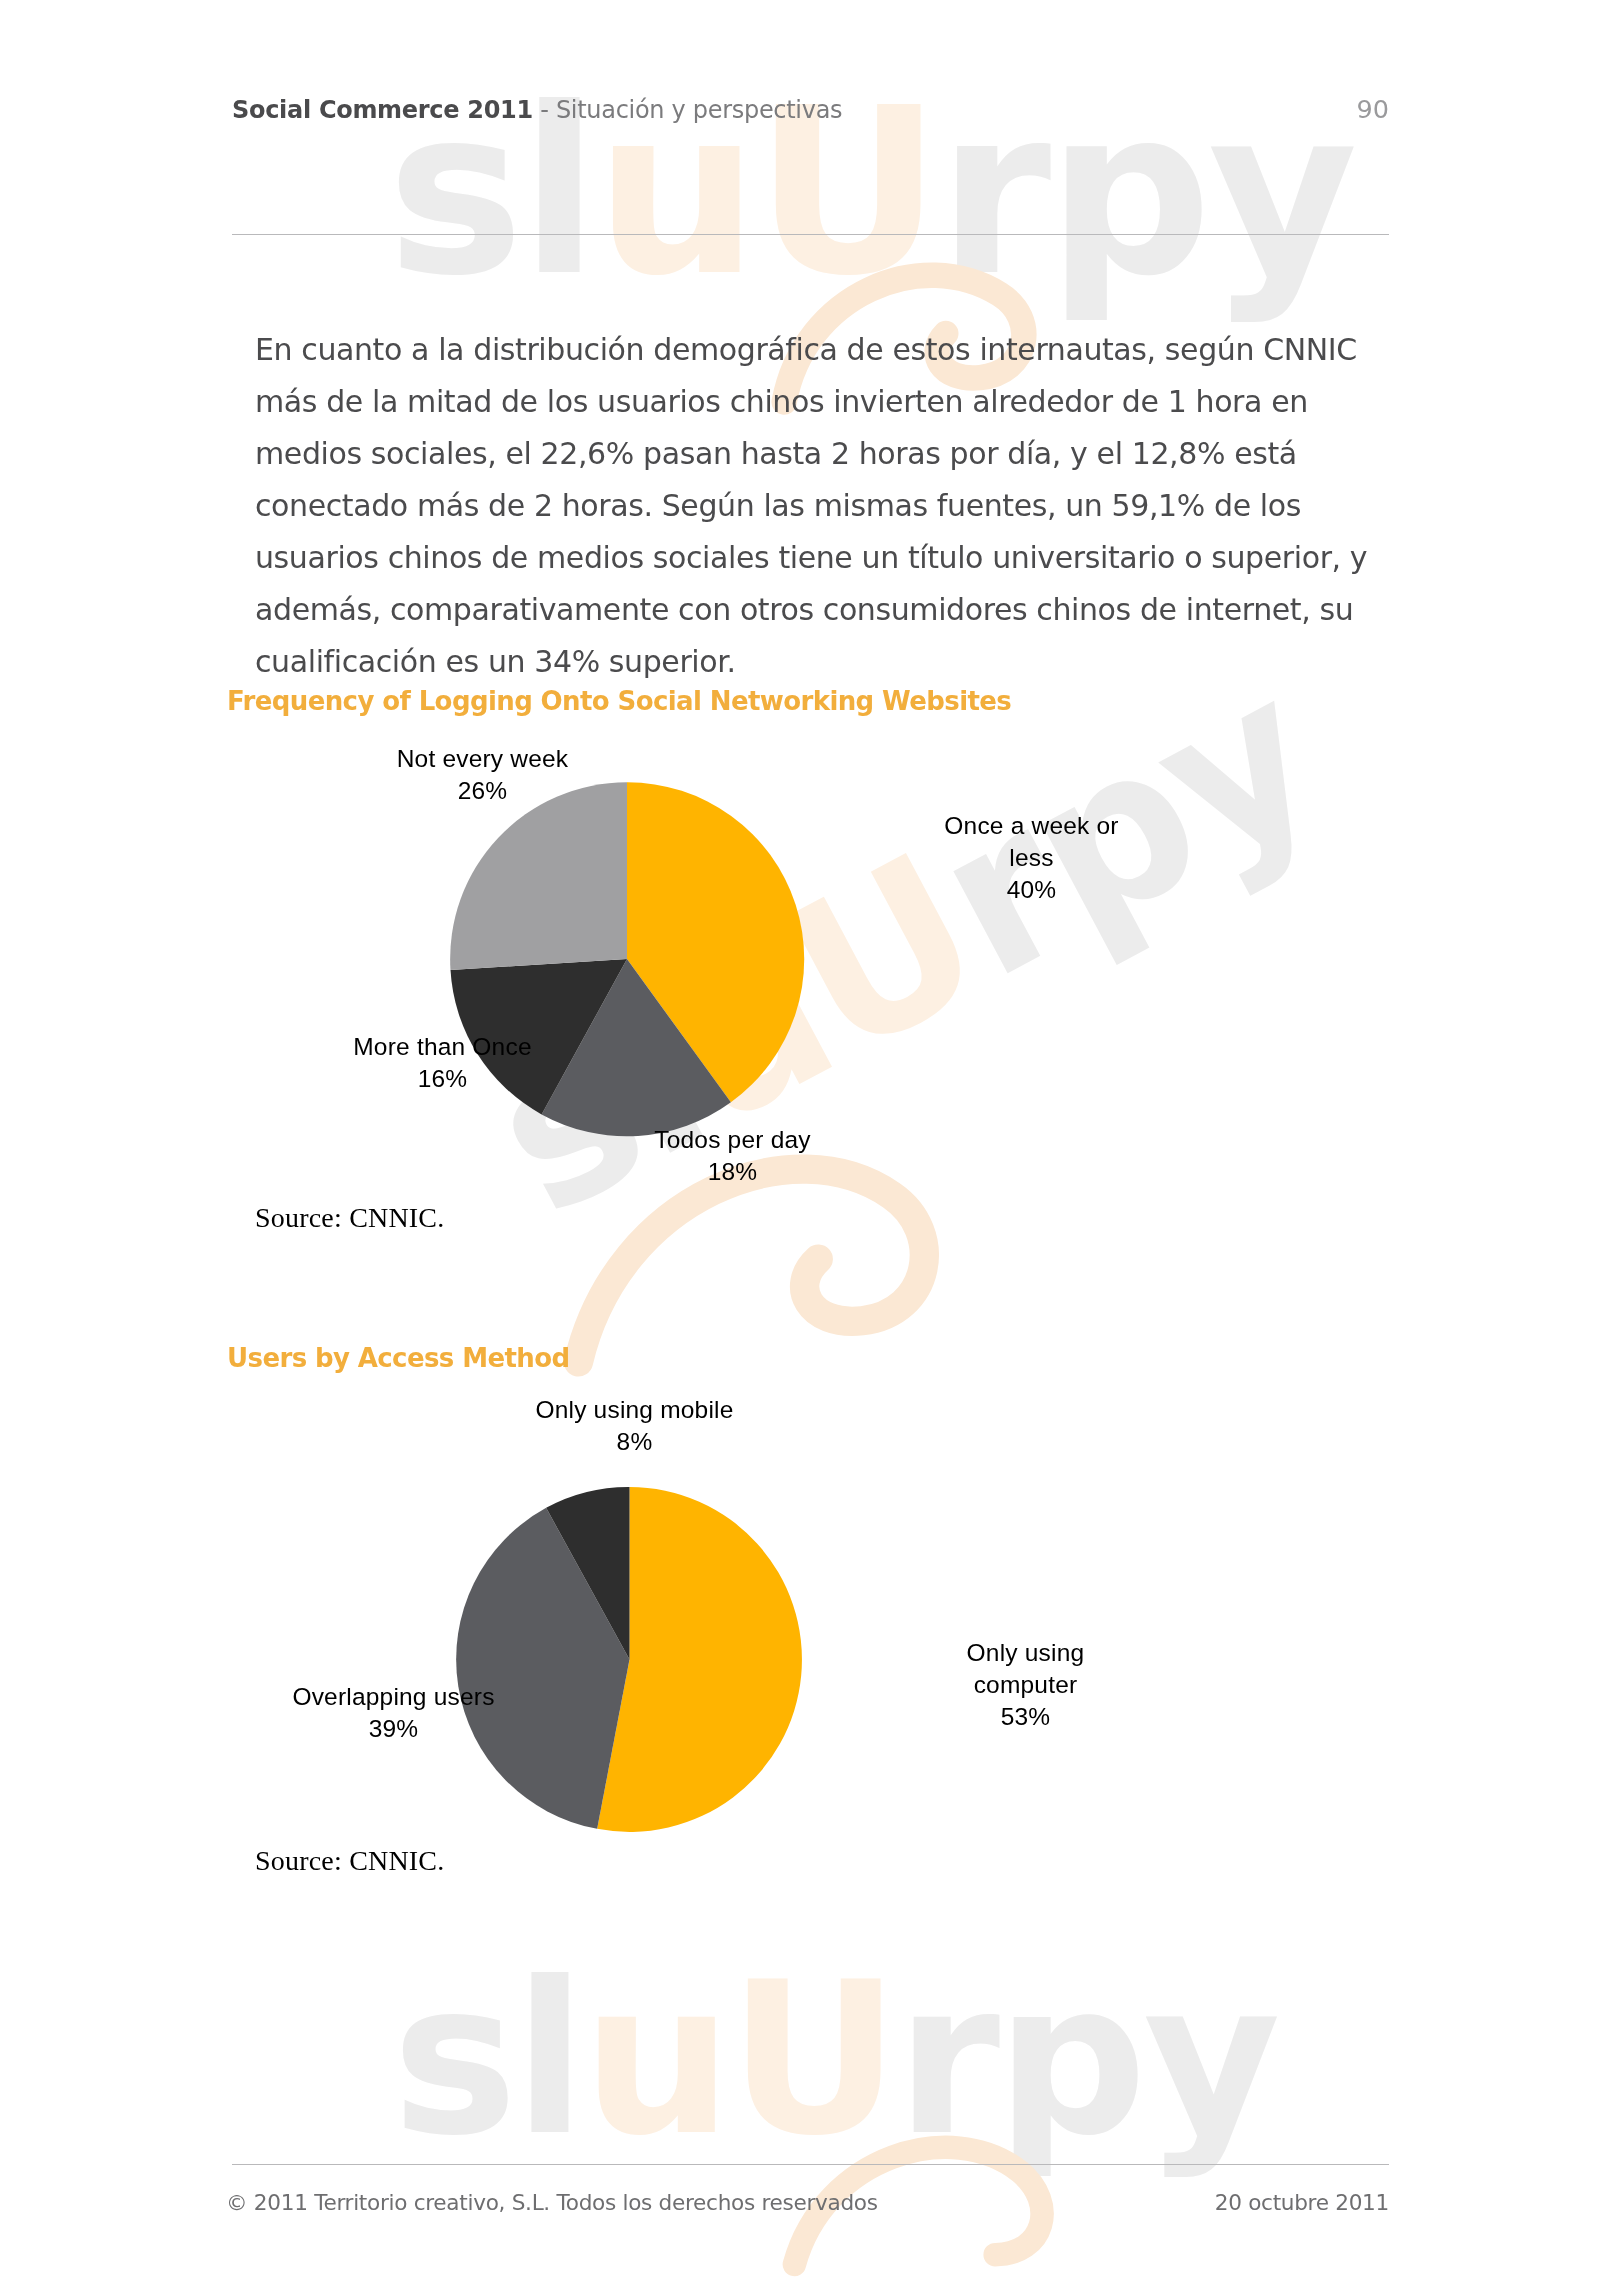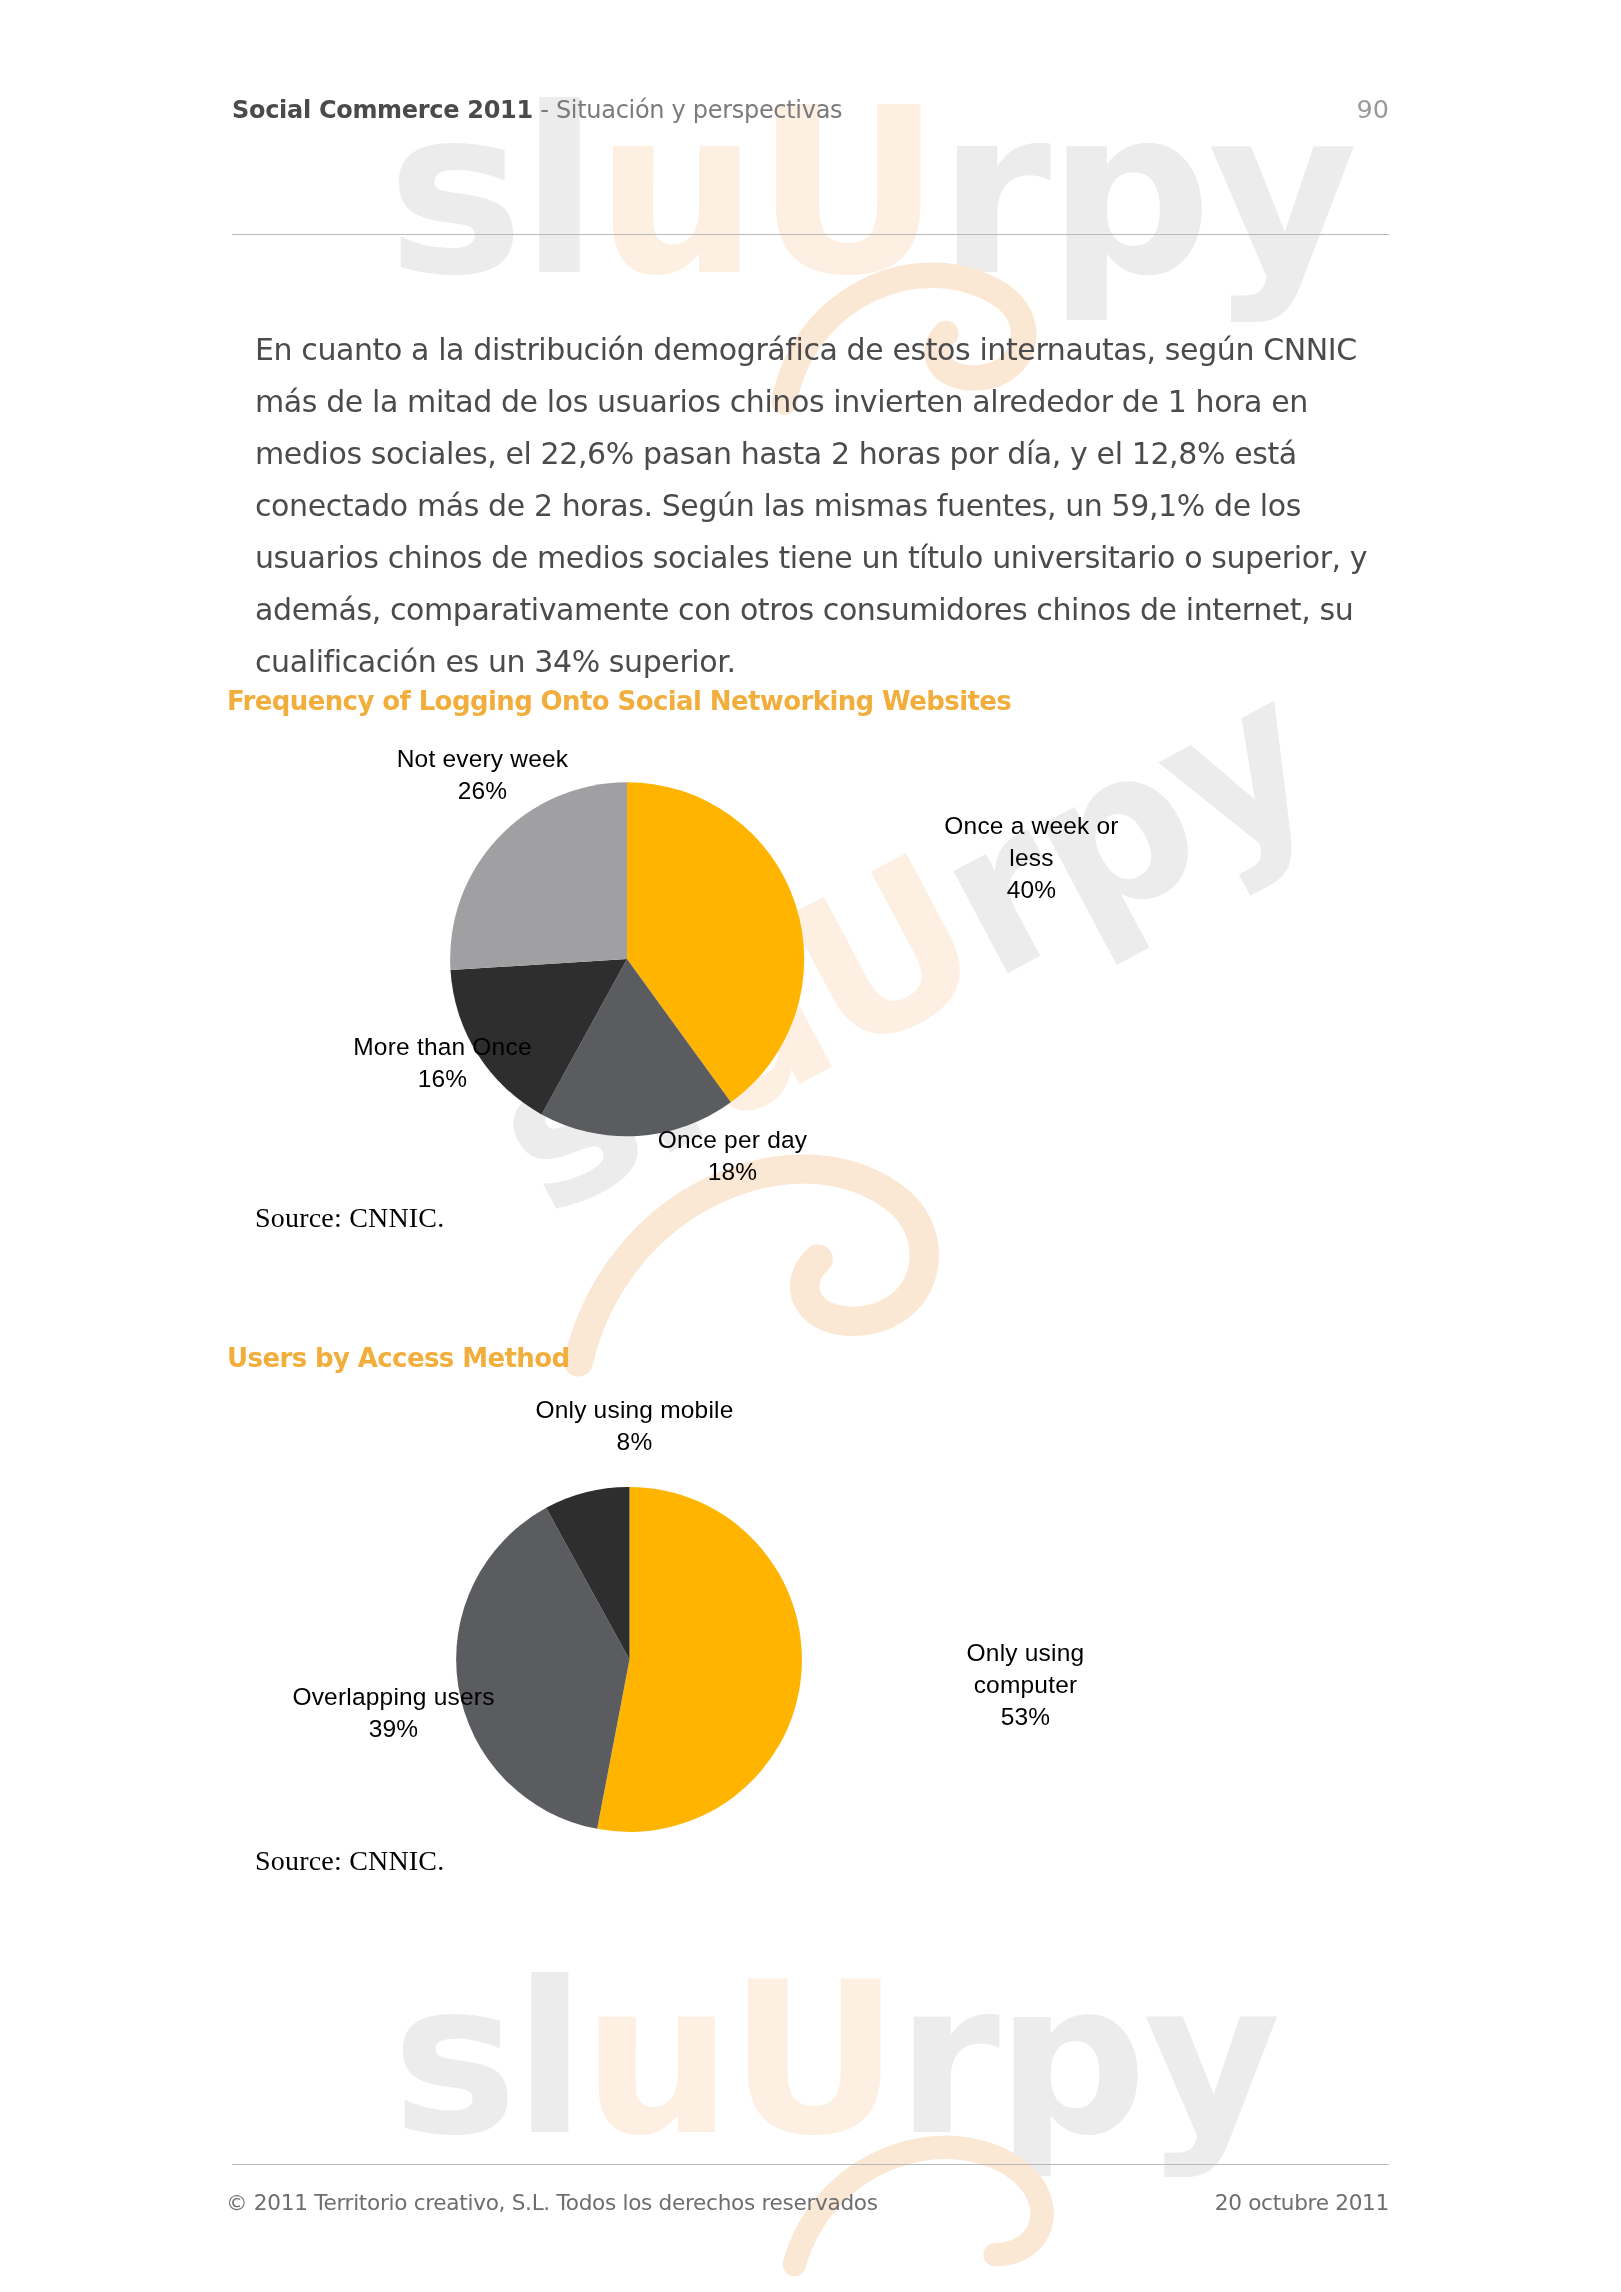--- a/index.html
+++ b/index.html
@@ -246,21 +246,21 @@
       <div>less</div>
       <div>40%</div>
     </div>
 
     <div class="pie-label" style="left:78px;top:276px;width:265px;">
       <div>More than Once</div>
       <div>16%</div>
     </div>
 
     <div class="pie-label" style="left:368px;top:369px;width:265px;">
-      <div>Once per day</div>
+      <div>Todos per day</div>
       <div>18%</div>
     </div>
   </div>
 
   <div class="source" id="source1">Source: CNNIC.</div>
 
   <div class="chart-title" id="chart2-title">Users by Access Method</div>
 
   <div class="chart-block" id="chart2">
     <svg class="pie-svg" style="position:absolute;left:216px;top:76px;" width="363" height="363" viewBox="0 0 200 200">

